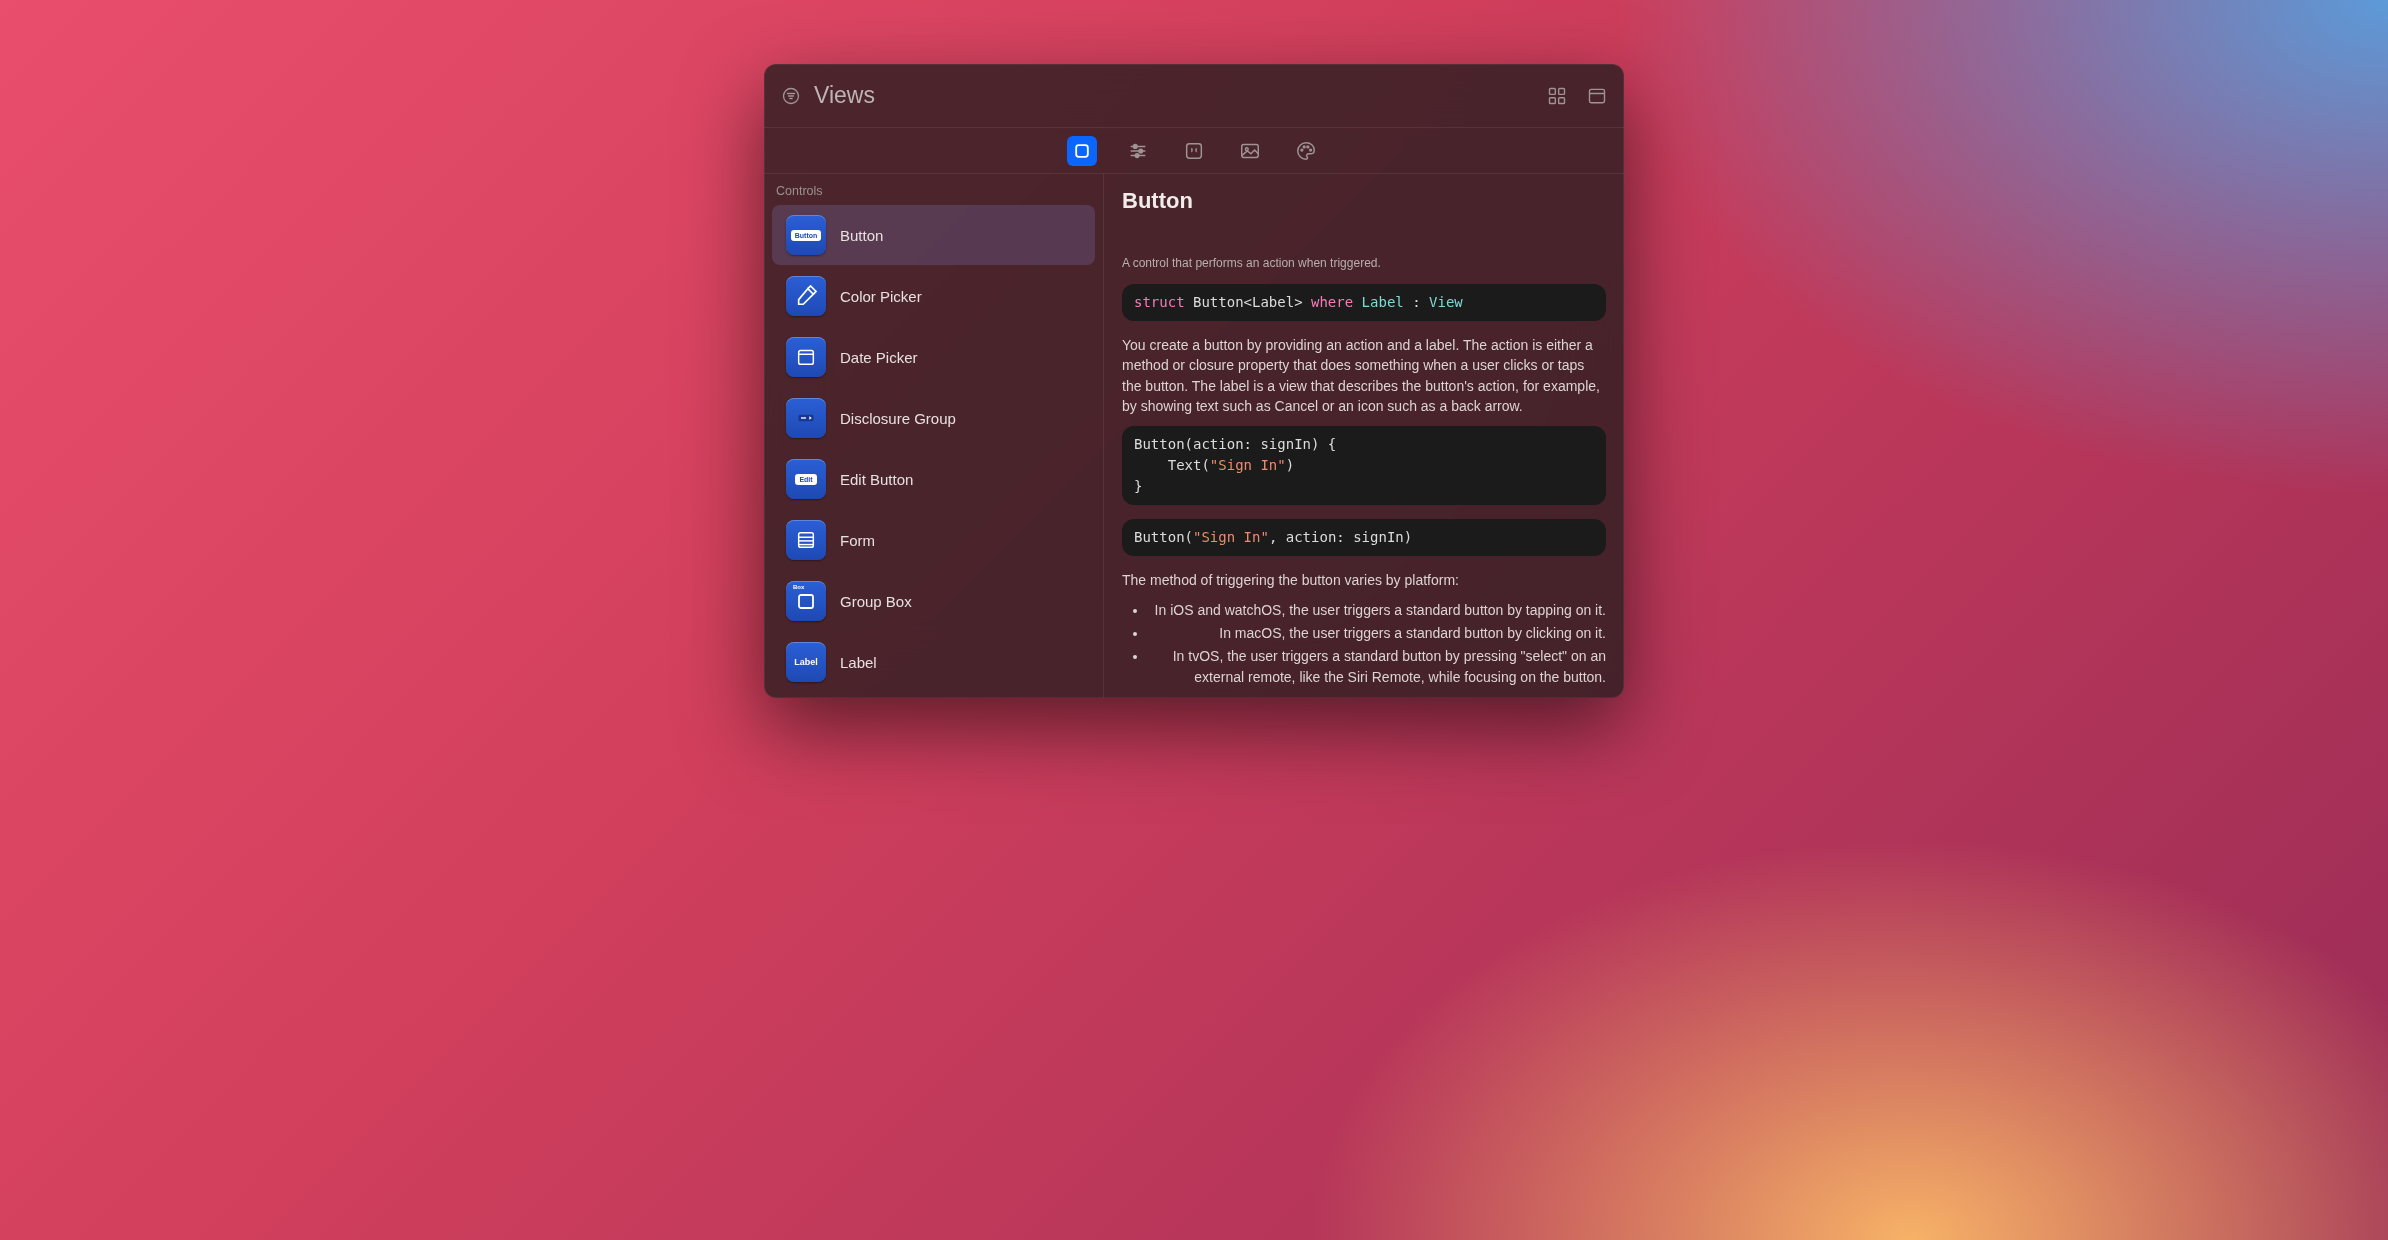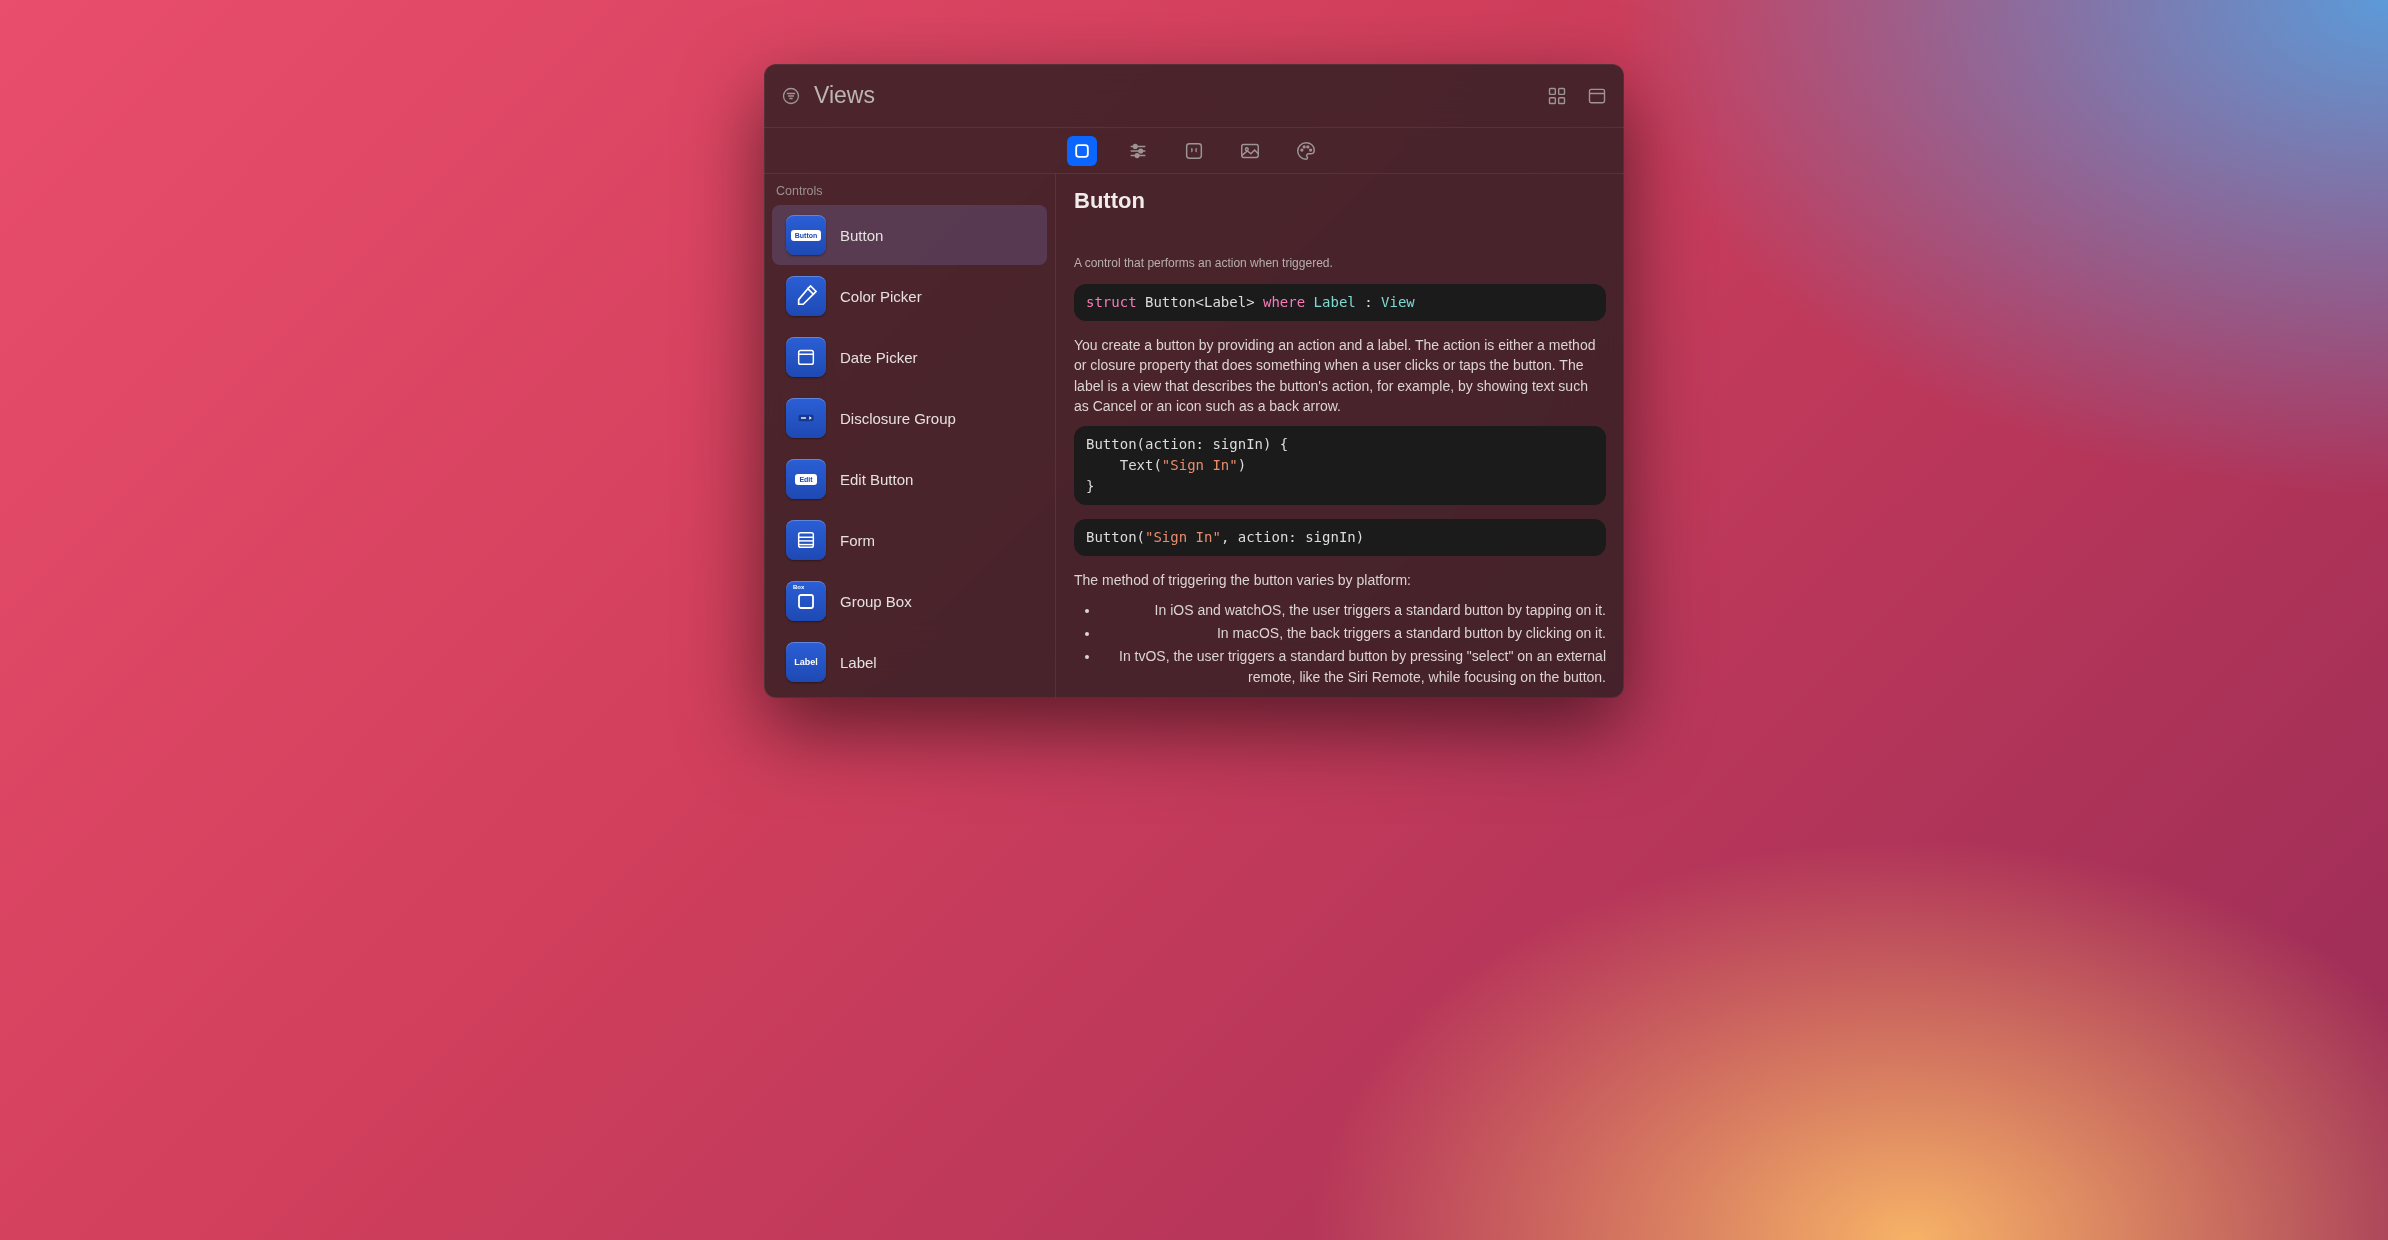--- a/index.html
+++ b/index.html
@@ -84,21 +84,21 @@
 
   
   .body {
     flex: 1;
     display: flex;
     overflow: hidden;
   }
 
   
   .sidebar {
-    width: 292px;
+    width: 340px;
     border-right: 1px solid rgba(255,255,255,0.07);
     overflow-y: auto;
     padding-bottom: 6px;
   }
   .section-header {
     font-size: 12.5px;
     color: #9a9290;
     padding: 10px 12px 6px 12px;
   }
   .item {
@@ -354,19 +354,19 @@
     Text(<span class="kw-str">"Sign In"</span>)
 }</div>
 
 
       <div class="codeblock">Button(<span class="kw-str">"Sign In"</span>, action: signIn)</div>
 
       <p class="para">The method of triggering the button varies by platform:</p>
 
       <ul>
         <li>In iOS and watchOS, the user triggers a standard button by tapping on it.</li>
-        <li>In macOS, the back triggers a standard button by clicking on it.</li>
+        <li>In macOS, the user triggers a standard button by clicking on it.</li>
         <li>In tvOS, the user triggers a standard button by pressing "select" on an external remote, like the Siri Remote, while focusing on the button.</li>
       </ul>
     </div>
 
   </div>
 </div>
 
 </body></html>

